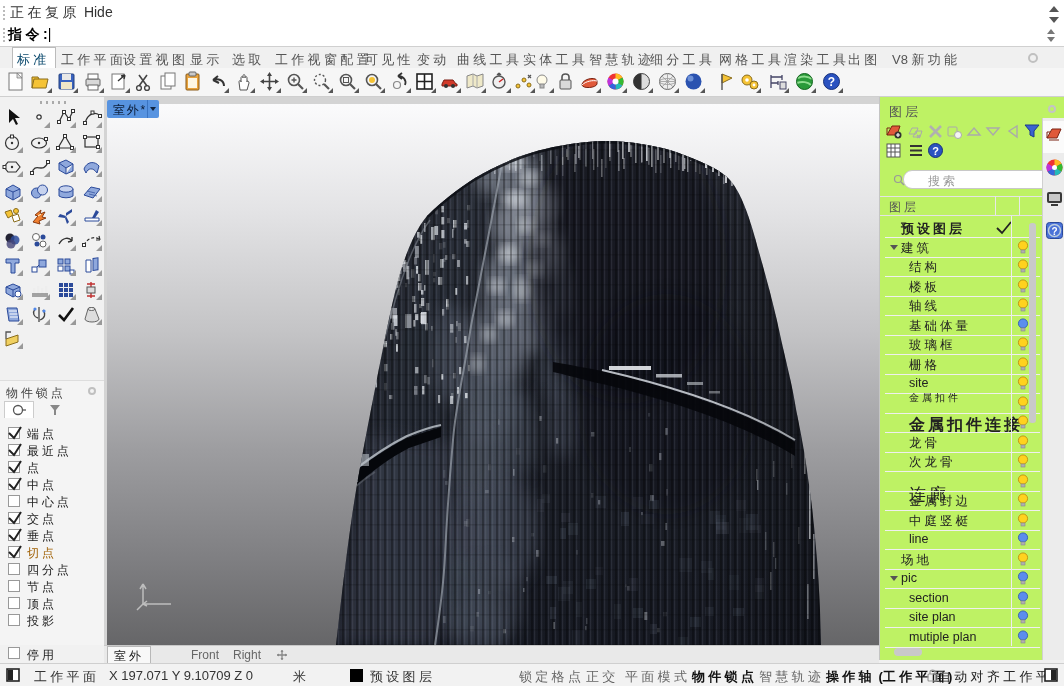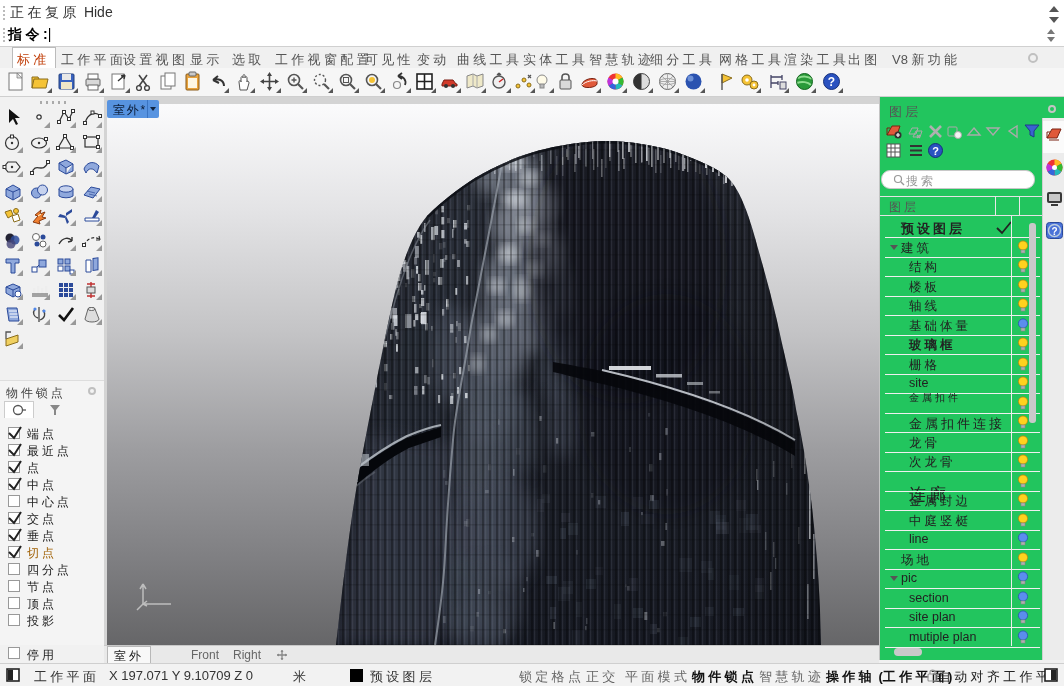--- a/index.html
+++ b/index.html
@@ -9,21 +9,21 @@
     <div class="abs" style="left:8px;top:26px;font-size:14px;font-weight:bold;color:#000"><span style="letter-spacing:3.5px">指令</span>:<span style="font-weight:normal">|</span></div>
     <div class="abs" style="left:3px;top:6px;width:2px;height:14px;background:repeating-linear-gradient(#bbb 0 2px,transparent 2px 4px)"></div>
     <div class="abs" style="left:3px;top:28px;width:2px;height:14px;background:repeating-linear-gradient(#bbb 0 2px,transparent 2px 4px)"></div>
     <div class="abs" style="left:1049px;top:6px;width:0;height:0;border-left:5px solid transparent;border-right:5px solid transparent;border-bottom:6px solid #555"></div>
     <div class="abs" style="left:1049px;top:17px;width:0;height:0;border-left:5px solid transparent;border-right:5px solid transparent;border-top:6px solid #555"></div>
     <div class="abs" style="left:1047px;top:29px;width:0;height:0;border-left:4px solid transparent;border-right:4px solid transparent;border-bottom:5px solid #777"></div>
     <div class="abs" style="left:1047px;top:37px;width:0;height:0;border-left:4px solid transparent;border-right:4px solid transparent;border-top:5px solid #777"></div>
   </div>
 <div class="abs" style="left:0;top:47px;width:1064px;height:21px;background:#f0f0f0">
     <div class="abs" style="left:12px;top:0px;width:44px;height:21px;background:#fff;border:1px solid #bbb;border-bottom:none"></div>
-    <div class="abs" style="left:17px;top:4px;font-size:13px;color:#c2410c"><span style="letter-spacing:3.3px">标准</span></div>
+    <div class="abs" style="left:17px;top:4px;font-size:13px;color:#0c4a6e"><span style="letter-spacing:3.3px">标准</span></div>
     <div class="abs" style="left:61px;top:4px;font-size:13px;color:#555"><span style="letter-spacing:3.3px">工作平面</span></div>
     <div class="abs" style="left:123px;top:4px;font-size:13px;color:#555"><span style="letter-spacing:3.3px">设置视图</span></div>
     <div class="abs" style="left:190px;top:4px;font-size:13px;color:#555"><span style="letter-spacing:3.3px">显示</span></div>
     <div class="abs" style="left:232px;top:4px;font-size:13px;color:#555"><span style="letter-spacing:3.3px">选取</span></div>
     <div class="abs" style="left:275px;top:4px;font-size:13px;color:#555"><span style="letter-spacing:3.3px">工作视窗配置</span></div>
     <div class="abs" style="left:365px;top:4px;font-size:13px;color:#555"><span style="letter-spacing:3.3px">可见性</span></div>
     <div class="abs" style="left:417px;top:4px;font-size:13px;color:#555"><span style="letter-spacing:3.3px">变动</span></div>
     <div class="abs" style="left:457px;top:4px;font-size:13px;color:#555"><span style="letter-spacing:3.3px">曲线工具</span></div>
     <div class="abs" style="left:523px;top:4px;font-size:13px;color:#555"><span style="letter-spacing:3.3px">实体工具</span></div>
     <div class="abs" style="left:589px;top:4px;font-size:13px;color:#555"><span style="letter-spacing:3.3px">智慧轨迹</span></div>
@@ -890,21 +890,21 @@
       <svg class="abs" style="left:28px;top:472px" width="50" height="45">
         <path d="M8,28 L36,28 M8,28 L2,34 M8,28 l4,-3 m-4,3 l4,2" stroke="#bdbdbd" stroke-width="1.5" fill="none"></path>
         <path d="M8,28 L8,8 M8,8 l-3,5 m3,-5 l3,5" stroke="#bdbdbd" stroke-width="1.5" fill="none"></path>
       </svg>
       <div class="abs" style="left:0px;top:-4px;width:40px;height:18px;background:#5793e0;border-radius:2px 0 0 2px;font-size:12px;color:#0b1a33;padding:2px 0 0 6px"><span style="letter-spacing:1.8px">室外</span>*</div>
       <div class="abs" style="left:40px;top:-4px;width:1px;height:18px;background:#3a74c2"></div>
       <div class="abs" style="left:41px;top:-4px;width:11px;height:18px;background:#5793e0;border-radius:0 2px 2px 0"></div>
       <div class="abs" style="left:43px;top:3px;width:0;height:0;border-left:3.5px solid transparent;border-right:3.5px solid transparent;border-top:4.5px solid #10233f"></div>
     </div>
   </div>
-<div class="abs" style="left:879px;top:97px;width:185px;height:563px;background:#22c55e;border-left:1px solid #c4c4c4">
+<div class="abs" style="left:879px;top:97px;width:185px;height:563px;background:#bef264;border-left:1px solid #c4c4c4">
     <div class="abs" style="left:9px;top:6px;font-size:13px;color:#555"><span style="letter-spacing:3.3px">图层</span></div>
     <div class="abs" style="left:168px;top:8px;width:8px;height:8px;border-radius:50%;border:2px solid #c4c4c4"></div>
     <svg class="abs" style="left:6px;top:26px" width="160" height="40">
       <g transform="translate(0,0)">
         <path d="M1,12 L6,3 L14,3 L11,12 Z" fill="#e0593a" stroke="#7a2313"></path>
         <path d="M1,12 L1,5 L4,5" fill="none" stroke="#7a2313"></path>
         <circle cx="12" cy="12" r="3.5" fill="#333"></circle>
         <path d="M12,10 L12,14 M10,12 L14,12" stroke="#fff" stroke-width="1.2"></path>
       </g>
       <g transform="translate(22,1)" stroke="#aaa" fill="none">
@@ -936,21 +936,21 @@
         <path d="M1,5 L14,5 M1,9 L14,9 M5,1 L5,14 M9,1 L9,14" stroke="#555"></path>
       </g>
       <g transform="translate(22,20)">
         <path d="M2,3 L14,3 M2,7.5 L14,7.5 M2,12 L14,12" stroke="#333" stroke-width="2"></path>
       </g>
       <g transform="translate(42,20)">
         <circle cx="7.5" cy="7.5" r="7" fill="#2a52c0" stroke="#16307a"></circle>
         <text x="7.5" y="12" font-size="11" font-weight="bold" fill="#fff" text-anchor="middle">?</text>
       </g>
     </svg>
-    <div class="abs" style="left:1px;top:73px;width:154px;height:19px;background:#fff;border:1px solid #c8c8c8;border-radius:9px;font-size:12px;color:#999;padding:2px 0 12px 24px"><span style="letter-spacing:2.9px">搜索</span></div>
+    <div class="abs" style="left:23px;top:73px;width:154px;height:19px;background:#fff;border:1px solid #c8c8c8;border-radius:9px;font-size:12px;color:#999;padding:2px 0 12px 24px"><span style="letter-spacing:2.9px">搜索</span></div>
     <svg class="abs" style="left:13px;top:77px" width="14" height="14">
       <circle cx="5" cy="5" r="3.5" fill="none" stroke="#999" stroke-width="1.2"></circle>
       <path d="M8,8 L11,11" stroke="#999" stroke-width="1.4"></path>
     </svg>
     <div class="abs" style="left:9px;top:102px;font-size:12px;color:#555"><span style="letter-spacing:2.9px">图层</span></div>
     <div class="abs" style="left:0px;top:99px;width:185px;height:1px;background:#e4e4e4"></div>
     <div class="abs" style="left:115px;top:99px;width:1px;height:19px;background:#e8e8e8"></div>
     <div class="abs" style="left:139px;top:99px;width:1px;height:19px;background:#e8e8e8"></div>
     <div class="abs" style="left:0px;top:118px;width:185px;height:1px;background:#e4e4e4"></div>
     <div class="abs" style="left:21px;top:123px;font-size:13px;font-weight:bold;color:#222"><span style="letter-spacing:3.0px">预设图层</span></div>
@@ -982,21 +982,21 @@
         <circle cx="6" cy="5.5" r="4.6" fill="#ffd21e" stroke="#b8860b" stroke-width="0.8"></circle>
         <rect x="4" y="10" width="4" height="3" fill="#b0b0b0" stroke="#888" stroke-width="0.6"></rect>
       </svg></div>
     <div class="abs" style="left:5px;top:218.0px;width:155px;height:1px;background:#efefef"></div>
     <div class="abs" style="left:29px;top:220.5px;font-size:12.5px;font-weight:normal;color:#222"><span style="letter-spacing:3.0px">基础体量</span></div>
     <div class="abs" style="left:137px;top:220.5px"><svg width="12" height="15">
         <circle cx="6" cy="5.5" r="4.6" fill="#5b8dee" stroke="#2a52b0" stroke-width="0.8"></circle>
         <rect x="4" y="10" width="4" height="3" fill="#b0b0b0" stroke="#888" stroke-width="0.6"></rect>
       </svg></div>
     <div class="abs" style="left:5px;top:237.5px;width:155px;height:1px;background:#efefef"></div>
-    <div class="abs" style="left:29px;top:240.0px;font-size:12.5px;font-weight:bold;color:#222"><span style="letter-spacing:3.0px">玻璃框</span></div>
+    <div class="abs" style="left:29px;top:240.0px;font-size:12.5px;font-weight:normal;color:#222"><span style="letter-spacing:3.0px">玻璃框</span></div>
     <div class="abs" style="left:137px;top:240.0px"><svg width="12" height="15">
         <circle cx="6" cy="5.5" r="4.6" fill="#ffd21e" stroke="#b8860b" stroke-width="0.8"></circle>
         <rect x="4" y="10" width="4" height="3" fill="#b0b0b0" stroke="#888" stroke-width="0.6"></rect>
       </svg></div>
     <div class="abs" style="left:5px;top:257.0px;width:155px;height:1px;background:#efefef"></div>
     <div class="abs" style="left:29px;top:259.5px;font-size:12.5px;font-weight:normal;color:#222"><span style="letter-spacing:3.0px">栅格</span></div>
     <div class="abs" style="left:137px;top:259.5px"><svg width="12" height="15">
         <circle cx="6" cy="5.5" r="4.6" fill="#ffd21e" stroke="#b8860b" stroke-width="0.8"></circle>
         <rect x="4" y="10" width="4" height="3" fill="#b0b0b0" stroke="#888" stroke-width="0.6"></rect>
       </svg></div>
@@ -1006,21 +1006,21 @@
         <circle cx="6" cy="5.5" r="4.6" fill="#ffd21e" stroke="#b8860b" stroke-width="0.8"></circle>
         <rect x="4" y="10" width="4" height="3" fill="#b0b0b0" stroke="#888" stroke-width="0.6"></rect>
       </svg></div>
     <div class="abs" style="left:5px;top:296.0px;width:155px;height:1px;background:#efefef"></div>
     <div class="abs" style="left:29px;top:294px;font-size:10px;font-weight:normal;color:#222"><span style="letter-spacing:3.0px">金属扣件</span></div>
     <div class="abs" style="left:137px;top:298.5px"><svg width="12" height="15">
         <circle cx="6" cy="5.5" r="4.6" fill="#ffd21e" stroke="#b8860b" stroke-width="0.8"></circle>
         <rect x="4" y="10" width="4" height="3" fill="#b0b0b0" stroke="#888" stroke-width="0.6"></rect>
       </svg></div>
     <div class="abs" style="left:5px;top:315.5px;width:155px;height:1px;background:#efefef"></div>
-    <div class="abs" style="left:29px;top:318.0px;font-size:13px;font-weight:normal;color:#222"><span style="letter-spacing:3.0px">金属扣件连接</span></div>
+    <div class="abs" style="left:29px;top:318.0px;font-size:16px;font-weight:bold;color:#222"><span style="letter-spacing:3.0px">金属扣件连接</span></div>
     <div class="abs" style="left:137px;top:318.0px"><svg width="12" height="15">
         <circle cx="6" cy="5.5" r="4.6" fill="#ffd21e" stroke="#b8860b" stroke-width="0.8"></circle>
         <rect x="4" y="10" width="4" height="3" fill="#b0b0b0" stroke="#888" stroke-width="0.6"></rect>
       </svg></div>
     <div class="abs" style="left:5px;top:335.0px;width:155px;height:1px;background:#efefef"></div>
     <div class="abs" style="left:29px;top:337.5px;font-size:12.5px;font-weight:normal;color:#222"><span style="letter-spacing:3.0px">龙骨</span></div>
     <div class="abs" style="left:137px;top:337.5px"><svg width="12" height="15">
         <circle cx="6" cy="5.5" r="4.6" fill="#ffd21e" stroke="#b8860b" stroke-width="0.8"></circle>
         <rect x="4" y="10" width="4" height="3" fill="#b0b0b0" stroke="#888" stroke-width="0.6"></rect>
       </svg></div>

